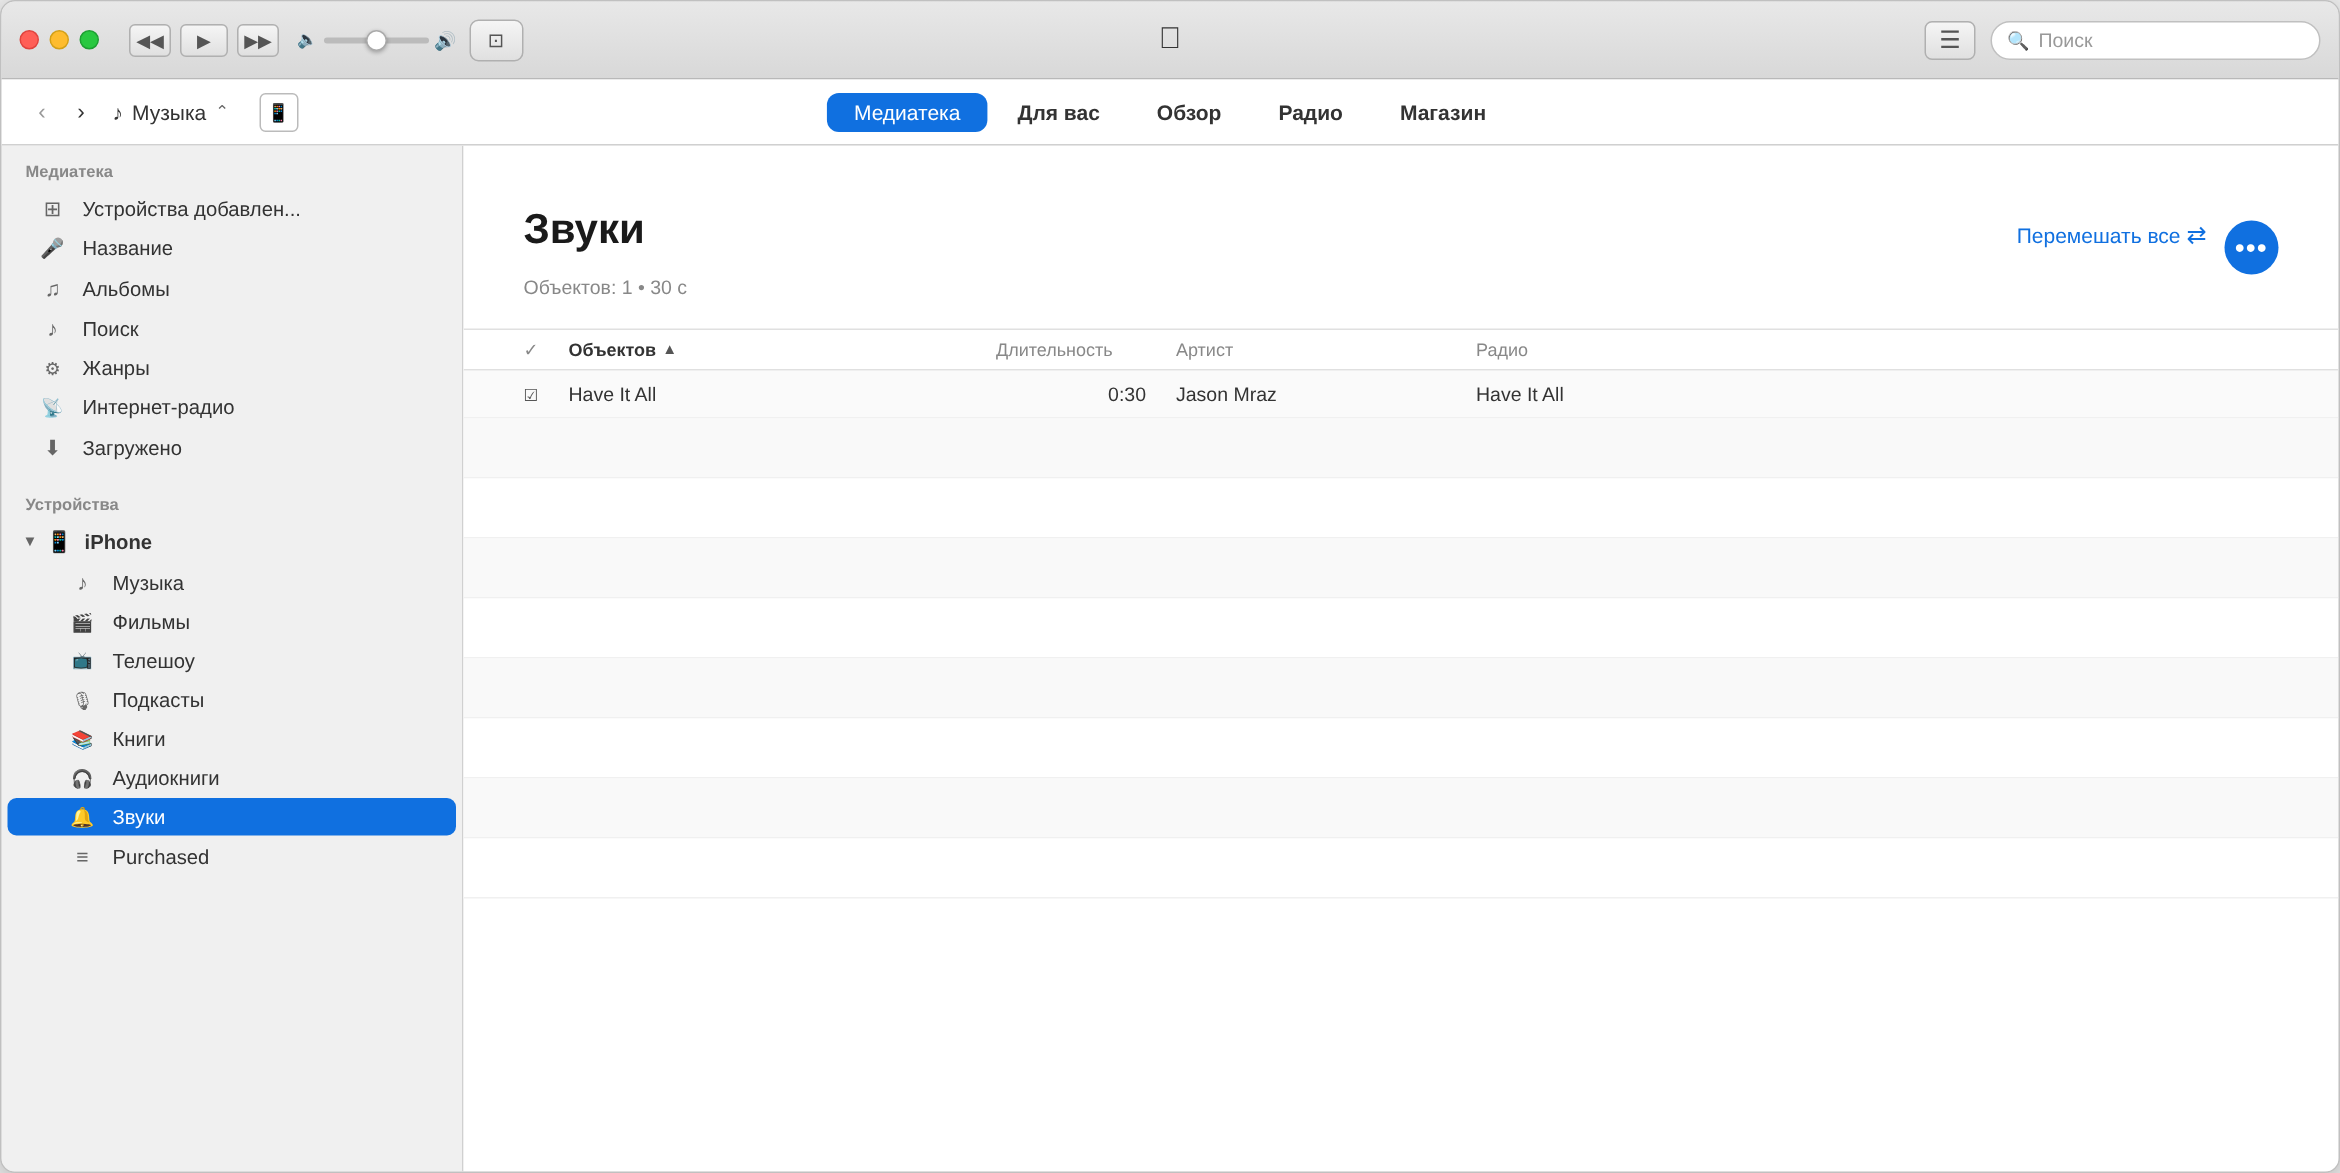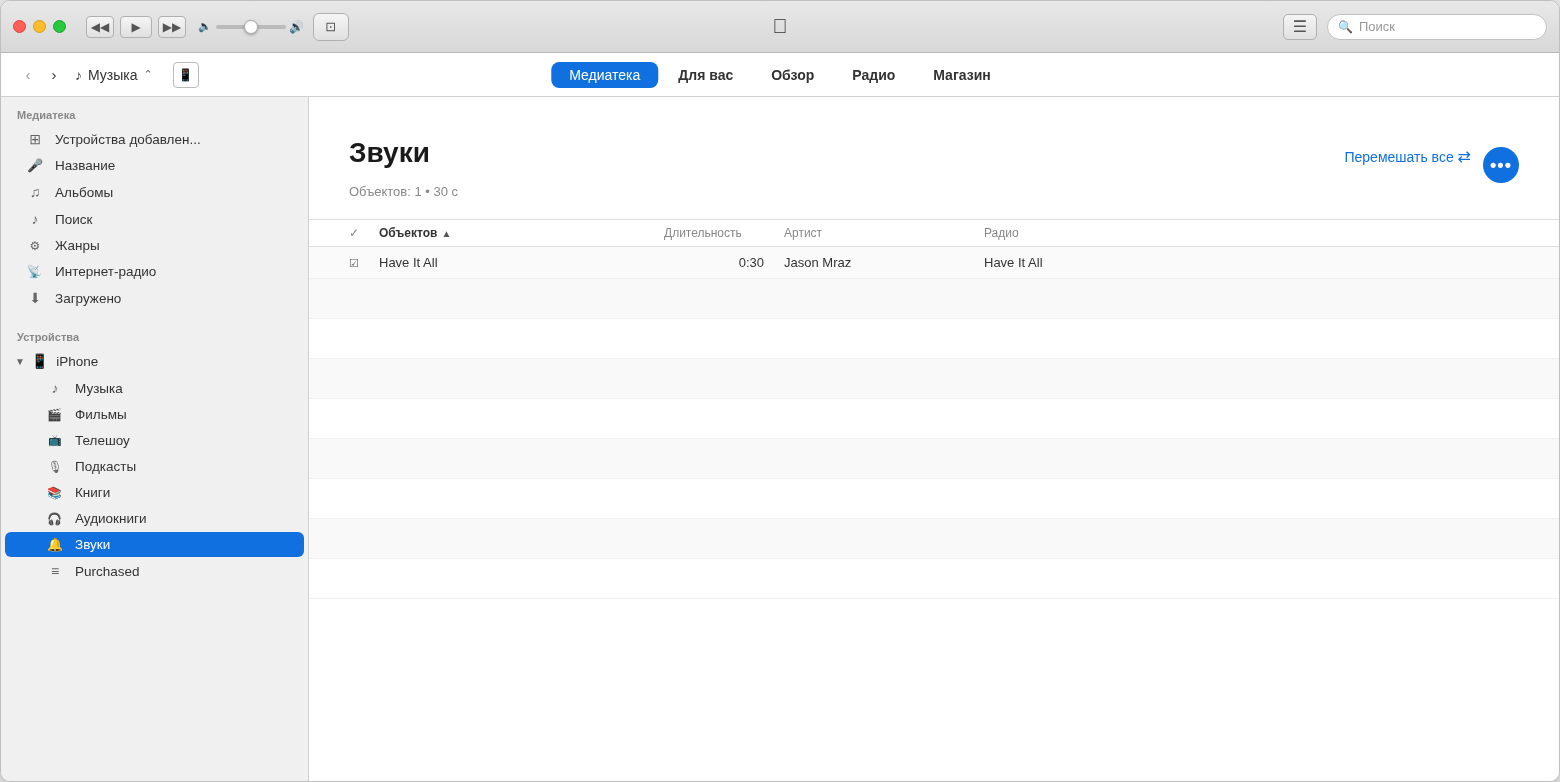--- a/index.html
+++ b/index.html
@@ -542,21 +542,21 @@
       <div class="sidebar-item">
         <span class="sidebar-icon">⬇</span>
         <span class="sidebar-item-label">Загружено</span>
       </div>
 
       <div class="sidebar-section-label devices-section">Устройства</div>
 
       <div class="iphone-row">
         <span class="chevron-icon">▼</span>
         <span class="iphone-device-icon">📱</span>
-        <span style="font-size:13.5px;color:#333;margin-left:2px;">iPhone</span>
+        <span style="font-size:13.5px;color:#333;margin-left:2px;font-weight:bold;">iPhone</span>
       </div>
 
       <div class="iphone-sub-item">
         <span class="sidebar-icon">♪</span>
         <span class="sidebar-item-label">Музыка</span>
       </div>
       <div class="iphone-sub-item">
         <span class="sidebar-icon" style="font-size:12px;">🎬</span>
         <span class="sidebar-item-label">Фильмы</span>
       </div>

